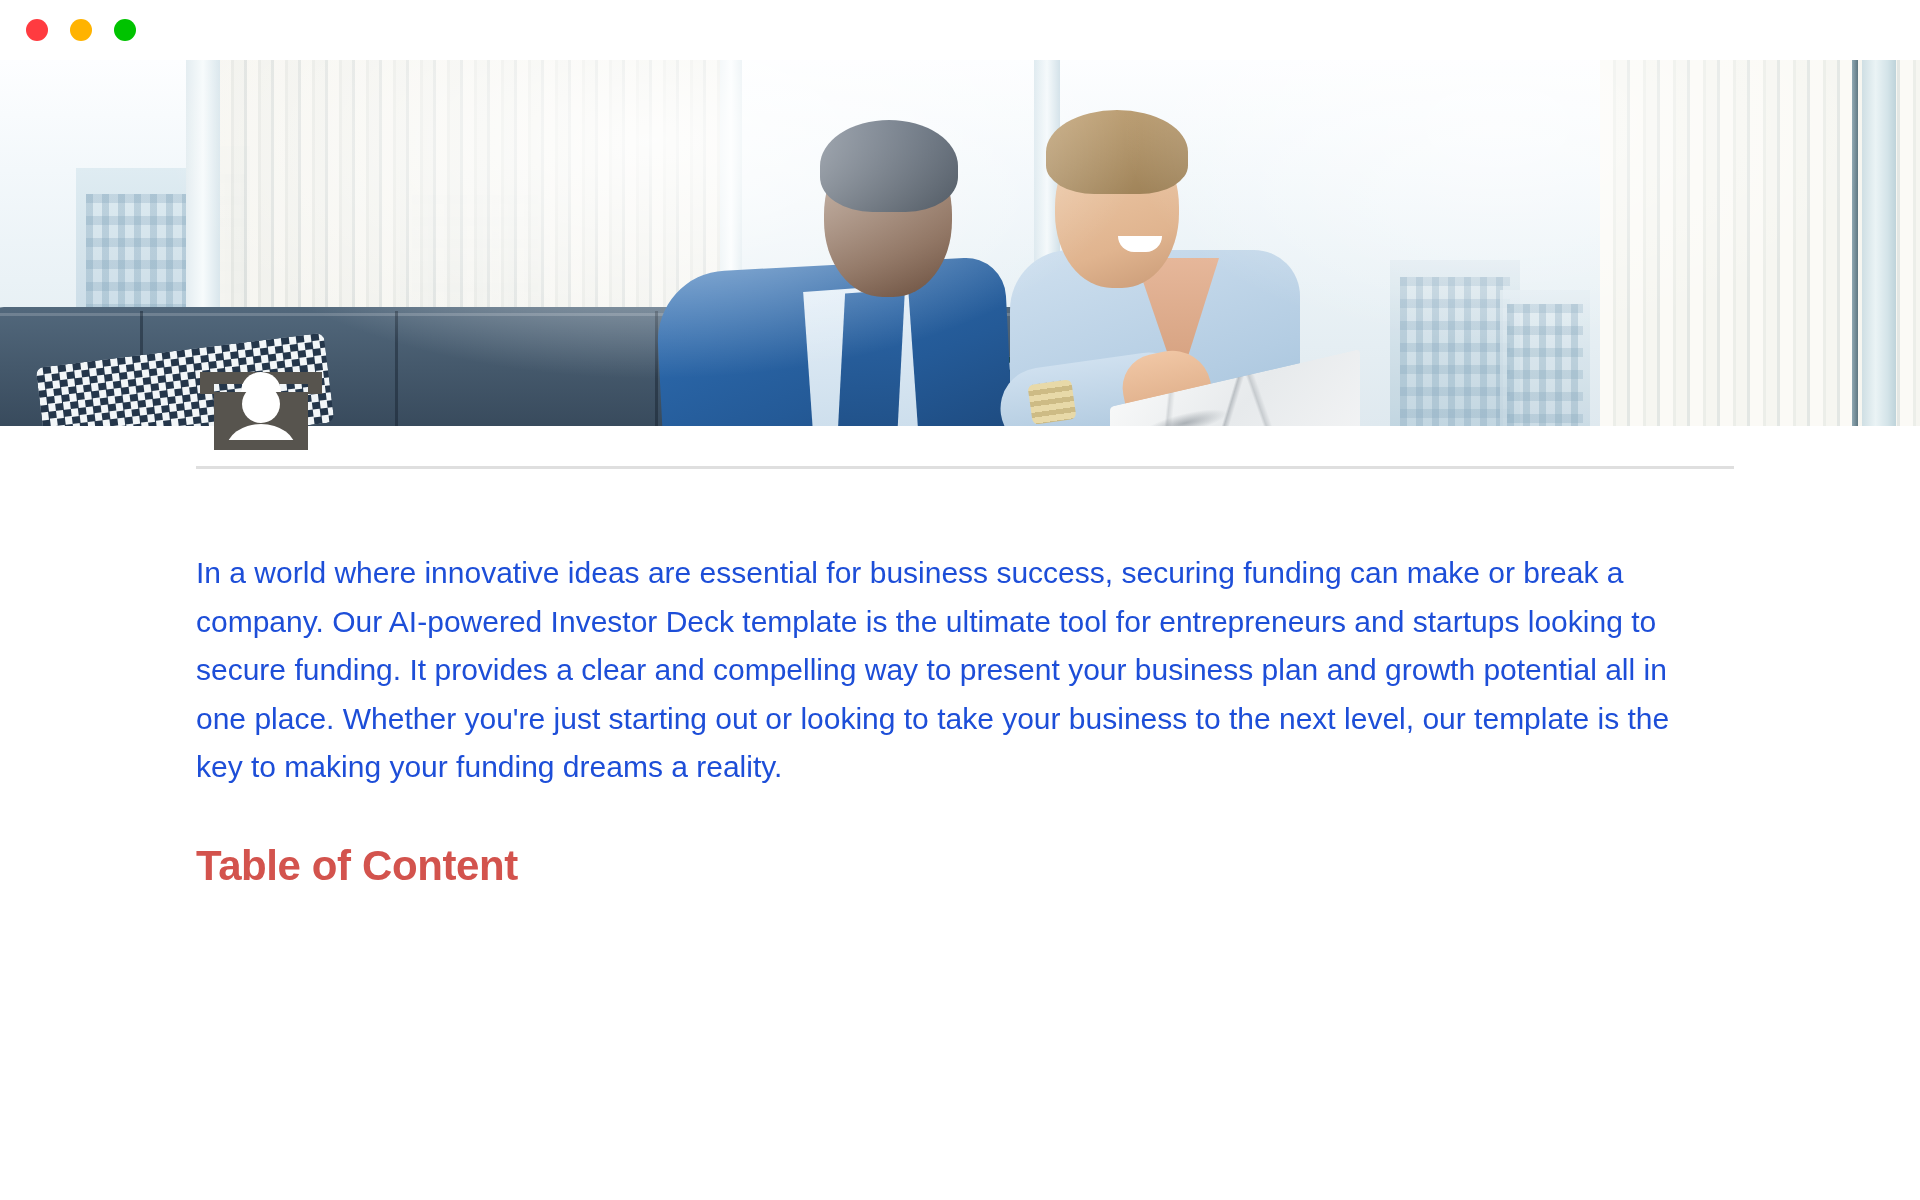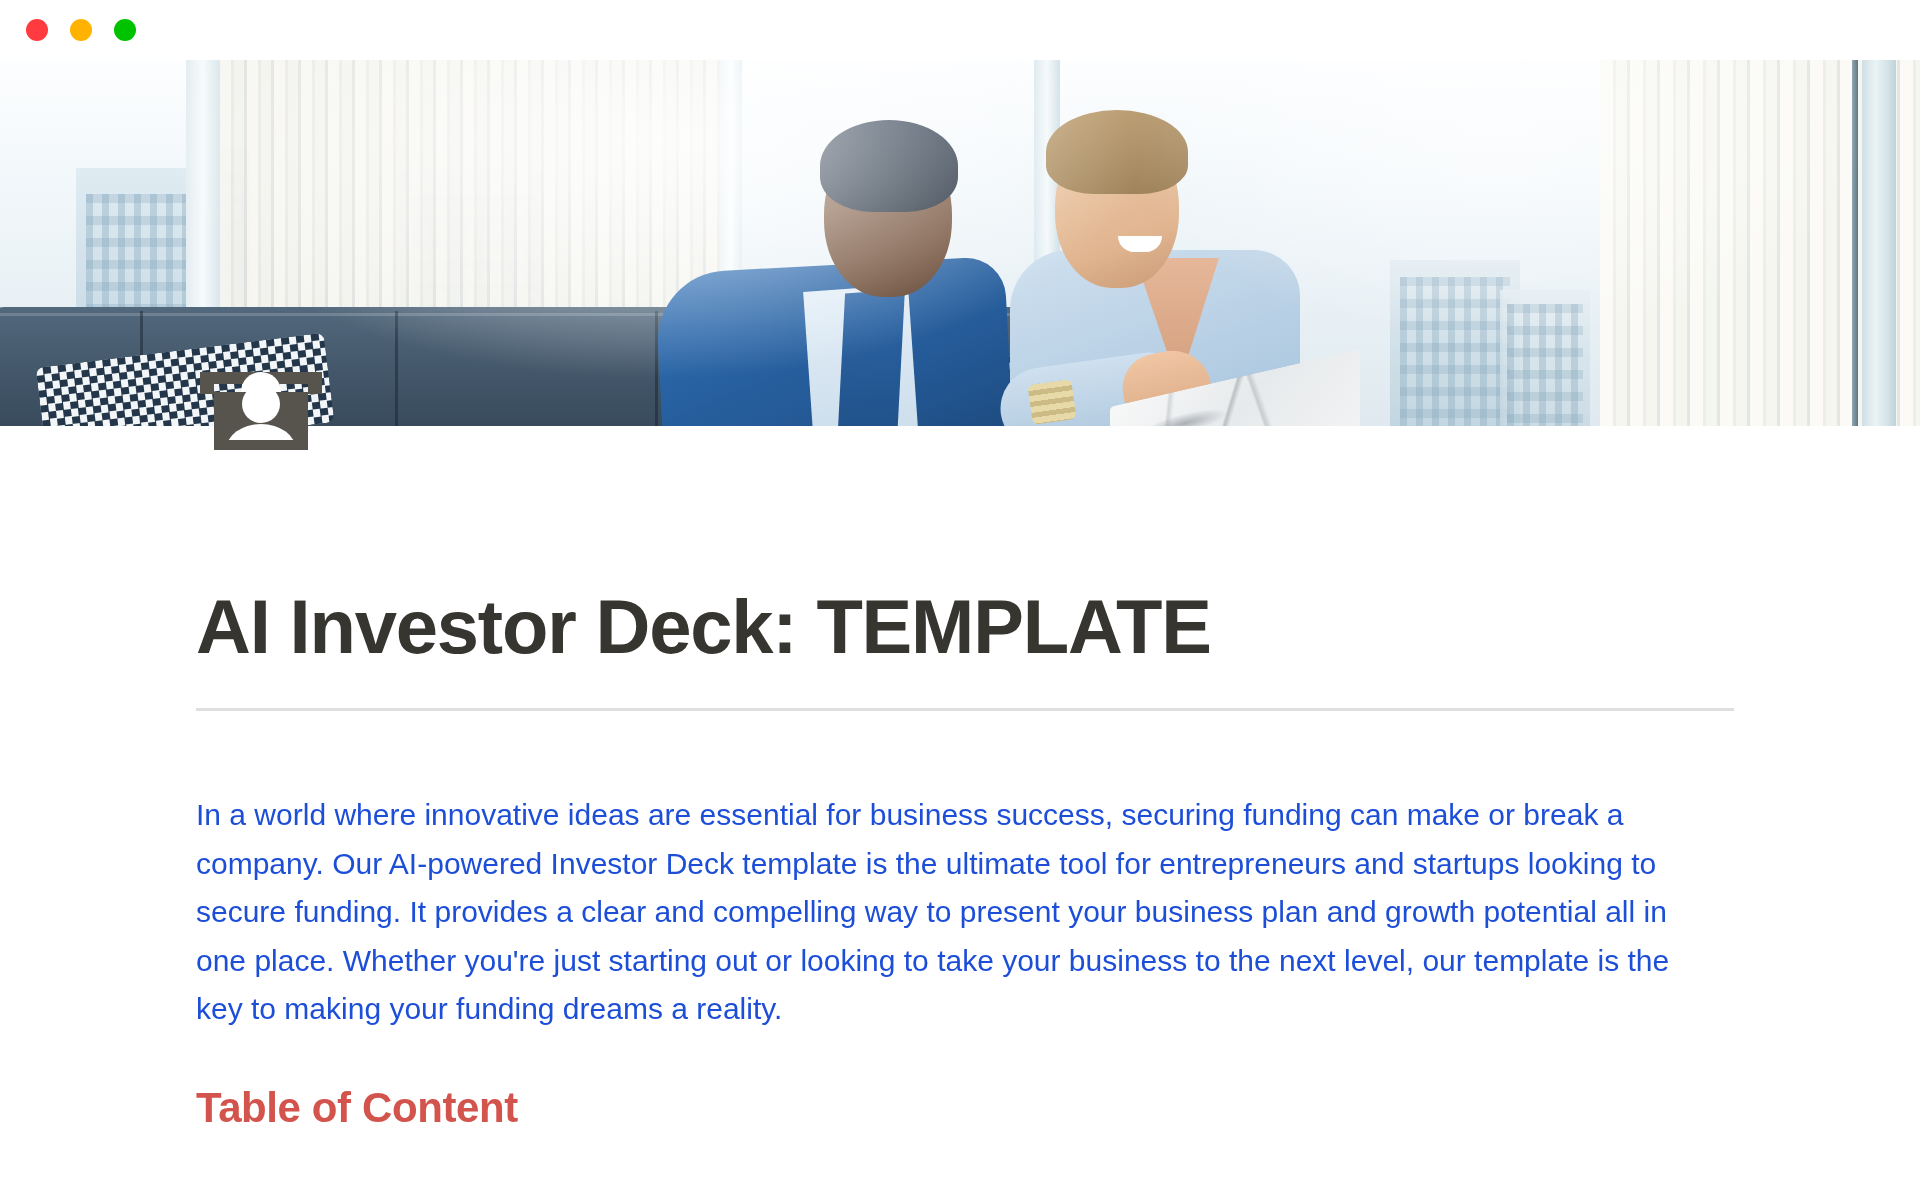--- a/index.html
+++ b/index.html
@@ -346,21 +346,20 @@
     <path d="M30 84 a35 26 0 0 1 70 0 z" fill="#ffffff"></path>
     <rect x="18" y="26" width="94" height="12" fill="#57544e"></rect>
     <circle cx="65" cy="38" r="19" fill="#ffffff"></circle>
     <rect x="18" y="74" width="94" height="10" fill="#57544e"></rect>
   </svg>
 </div>
 
 <div class="page">
   <div class="content">
 
-    <h1 class="page-title">AI Investor Deck: TEMPLATE</h1>
 
 
     <div class="divider"></div>
 
     <p class="body-text">In a world where innovative ideas are essential for business success, securing funding can make or break a company. Our AI-powered Investor Deck template is the ultimate tool for entrepreneurs and startups looking to secure funding. It provides a clear and compelling way to present your business plan and growth potential all in one place. Whether you're just starting out or looking to take your business to the next level, our template is the key to making your funding dreams a reality.</p>
 
     <h2 class="section-heading">Table of Content</h2>
 
   </div>
 </div>

